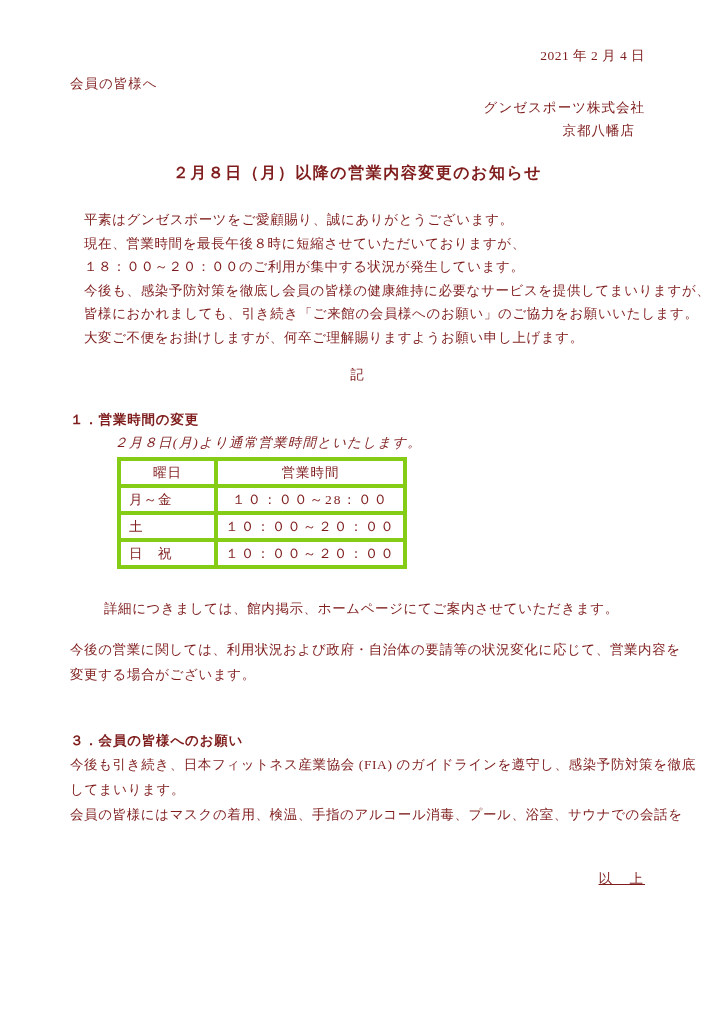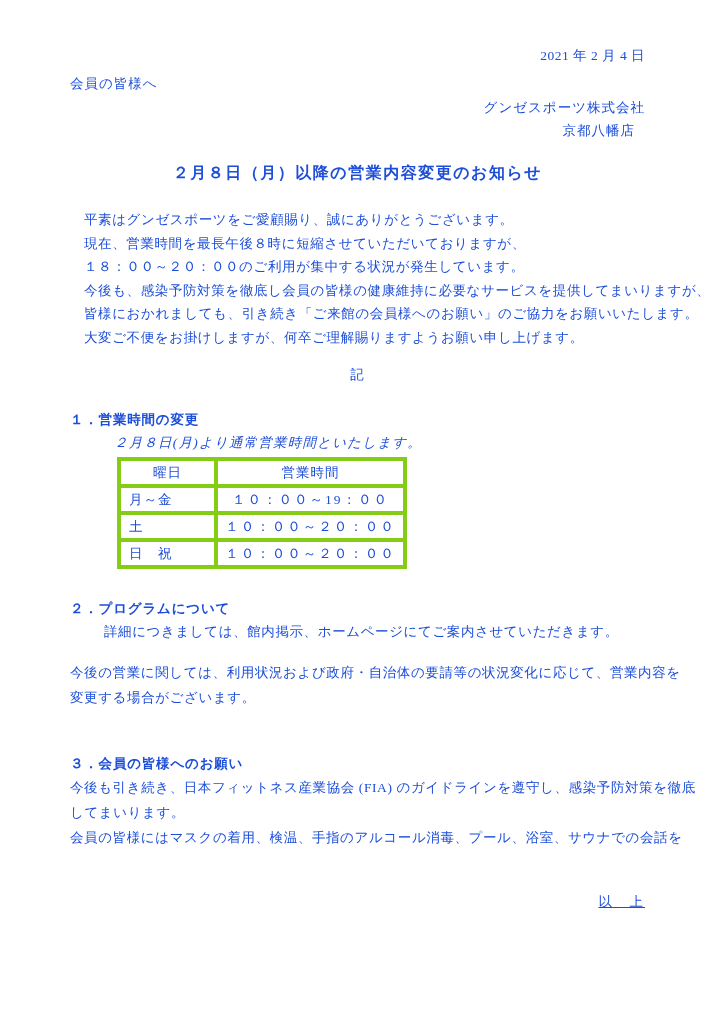--- a/index.html
+++ b/index.html
@@ -6,21 +6,21 @@
     margin: 0;
     padding: 0;
     background: #ffffff;
   }
   .page {
     position: relative;
     width: 721px;
     height: 1024px;
     box-sizing: border-box;
     background: #ffffff;
-    color: #1d4ed8;
+    color: #7f1d1d;
     font-family: "Liberation Serif", "DejaVu Serif", serif;
     font-size: 13.5px;
     padding: 46px 76px 0 70px;
     overflow: hidden;
   }
   .date {
     text-align: right;
     line-height: 20px;
     letter-spacing: 0.5px;
   }
@@ -162,36 +162,35 @@
         </colgroup>
       <thead>
         <tr>
           <th>曜日</th>
           <th>営業時間</th>
         </tr>
       </thead>
       <tbody>
         <tr>
           <td class="day">月～金</td>
-          <td class="time">１０：００～19：００</td>
+          <td class="time">１０：００～28：００</td>
         </tr>
         <tr>
           <td class="day">土</td>
           <td class="time">１０：００～２０：００</td>
         </tr>
         <tr>
           <td class="day">日　祝</td>
           <td class="time">１０：００～２０：００</td>
         </tr>
       </tbody>
     </table>
   </div>
 
   <div class="s2">
-    <div class="section-heading">２．プログラムについて</div>
     <div class="s2-note">詳細につきましては、館内掲示、ホームページにてご案内させていただきます。</div>
   </div>
 
   <div class="mid-par">
     <div class="line">今後の営業に関しては、利用状況および政府・自治体の要請等の状況変化に応じて、営業内容を</div>
     <div class="line">変更する場合がございます。</div>
   </div>
 
   <div class="s3">
     <div class="section-heading">３．会員の皆様へのお願い</div>

